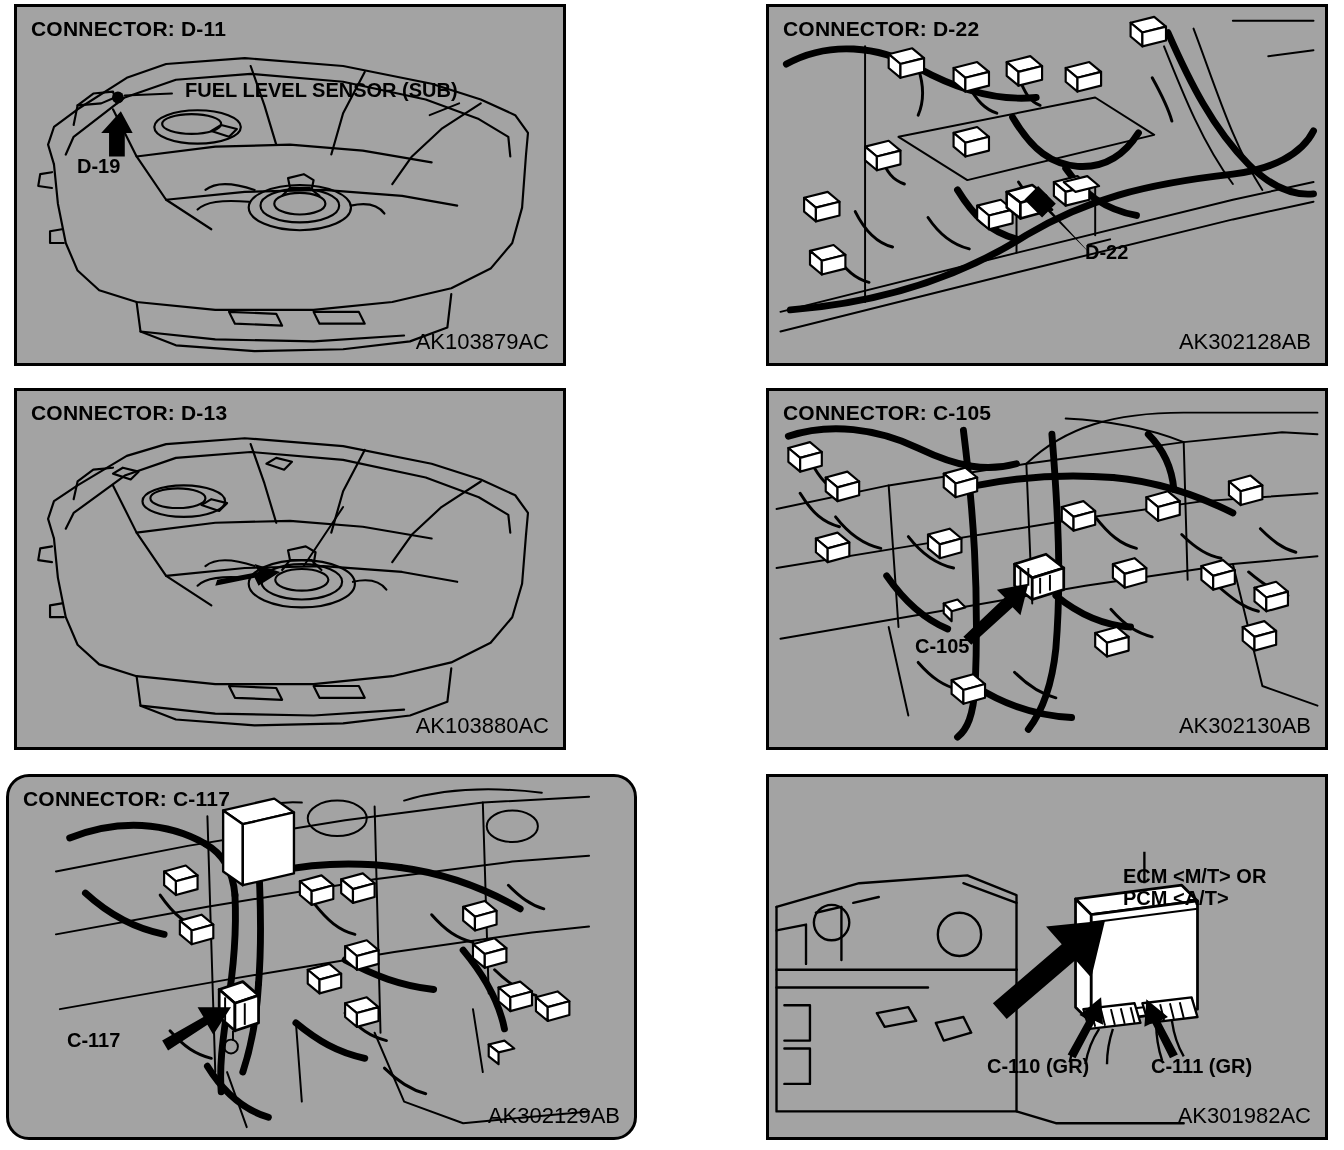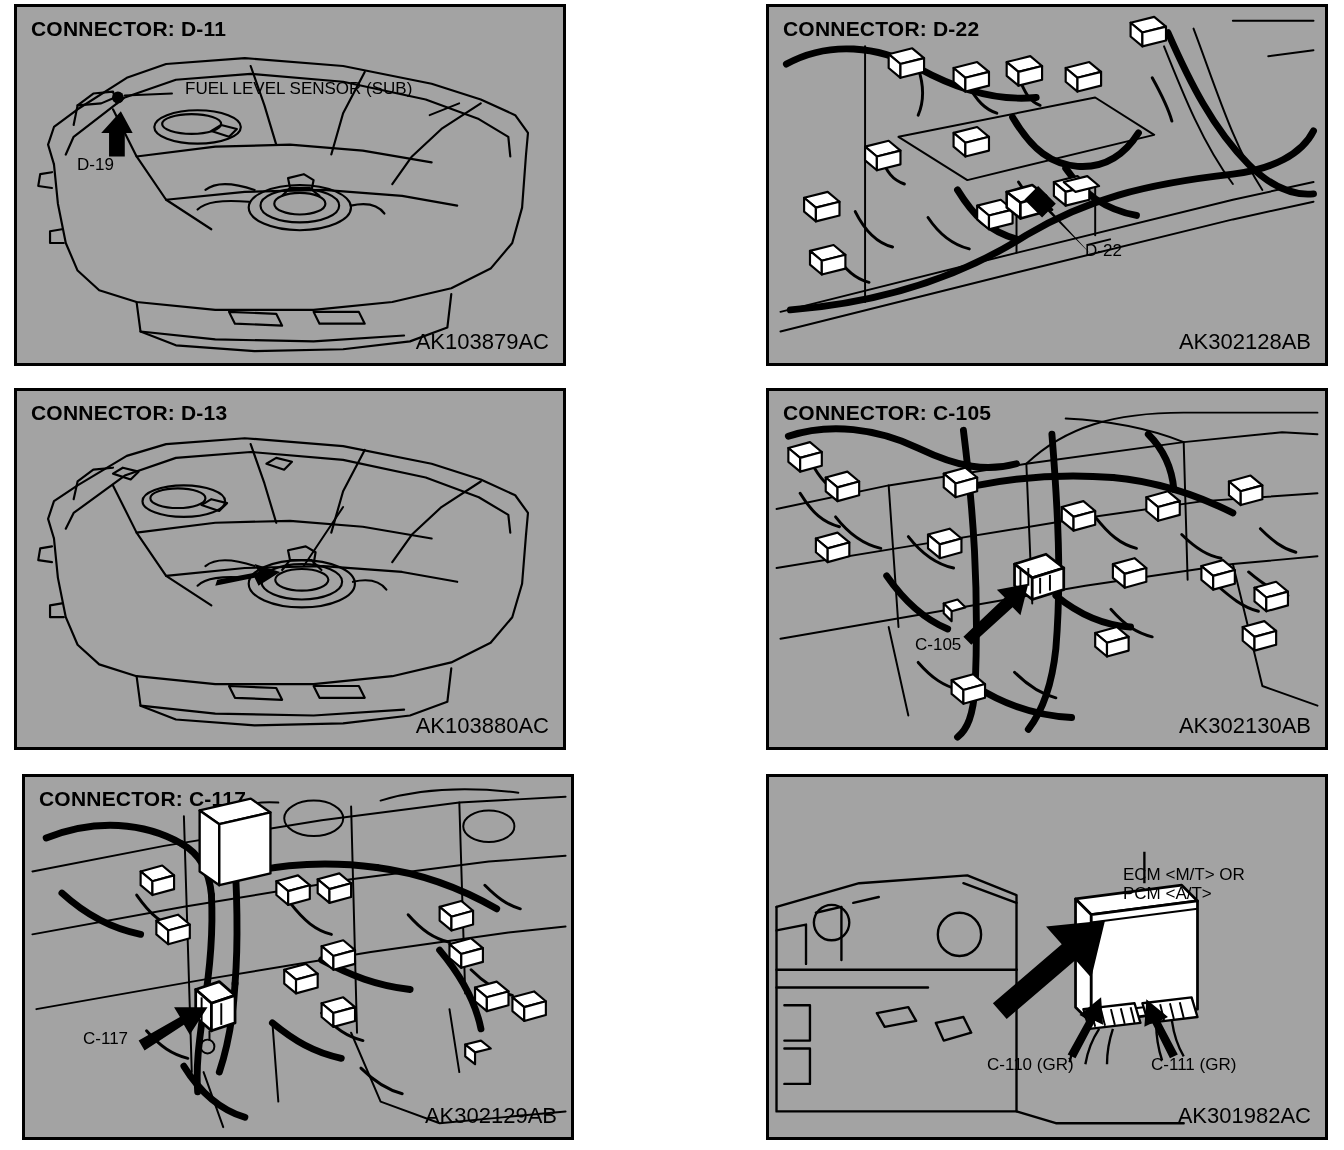--- a/index.html
+++ b/index.html
@@ -40,39 +40,39 @@
     position: absolute;
     right: 14px;
     bottom: 8px;
     font-size: 22px;
     font-weight: normal;
     color: #000;
     white-space: nowrap;
   }
   .callout {
     position: absolute;
-    font-size: 17px;
-    font-weight: normal;
+    font-size: 20px;
+    font-weight: bold;
     color: #000;
     white-space: pre;
     line-height: 1.12;
   }
   .art {
     position: absolute;
     left: 0; top: 0;
     width: 100%;
     height: 100%;
     pointer-events: none;
   }
   
   #panel-d11   { left: 14px;  top: 4px;   width: 552px; height: 362px; }
   #panel-d22   { left: 766px; top: 4px;   width: 562px; height: 362px; }
   #panel-d15   { left: 14px;  top: 388px; width: 552px; height: 362px; }
   #panel-c105  { left: 766px; top: 388px; width: 562px; height: 362px; padding-left: 24px; }
-  #panel-c117  { left: 22px;  top: 774px; width: 552px; height: 366px; }
+  #panel-c117  { left: 6px;  top: 774px; width: 631px; height: 366px; border-radius: 23px; }
   #panel-c110  { left: 766px; top: 774px; width: 562px; height: 366px; }
 </style>
 </head>
 <body>
 
 <div class="sheet">
 
   <div class="panel" id="panel-d11">
     <div class="panel-title">CONNECTOR: D-11</div>
     <div class="panel-code">AK103879AC</div>

